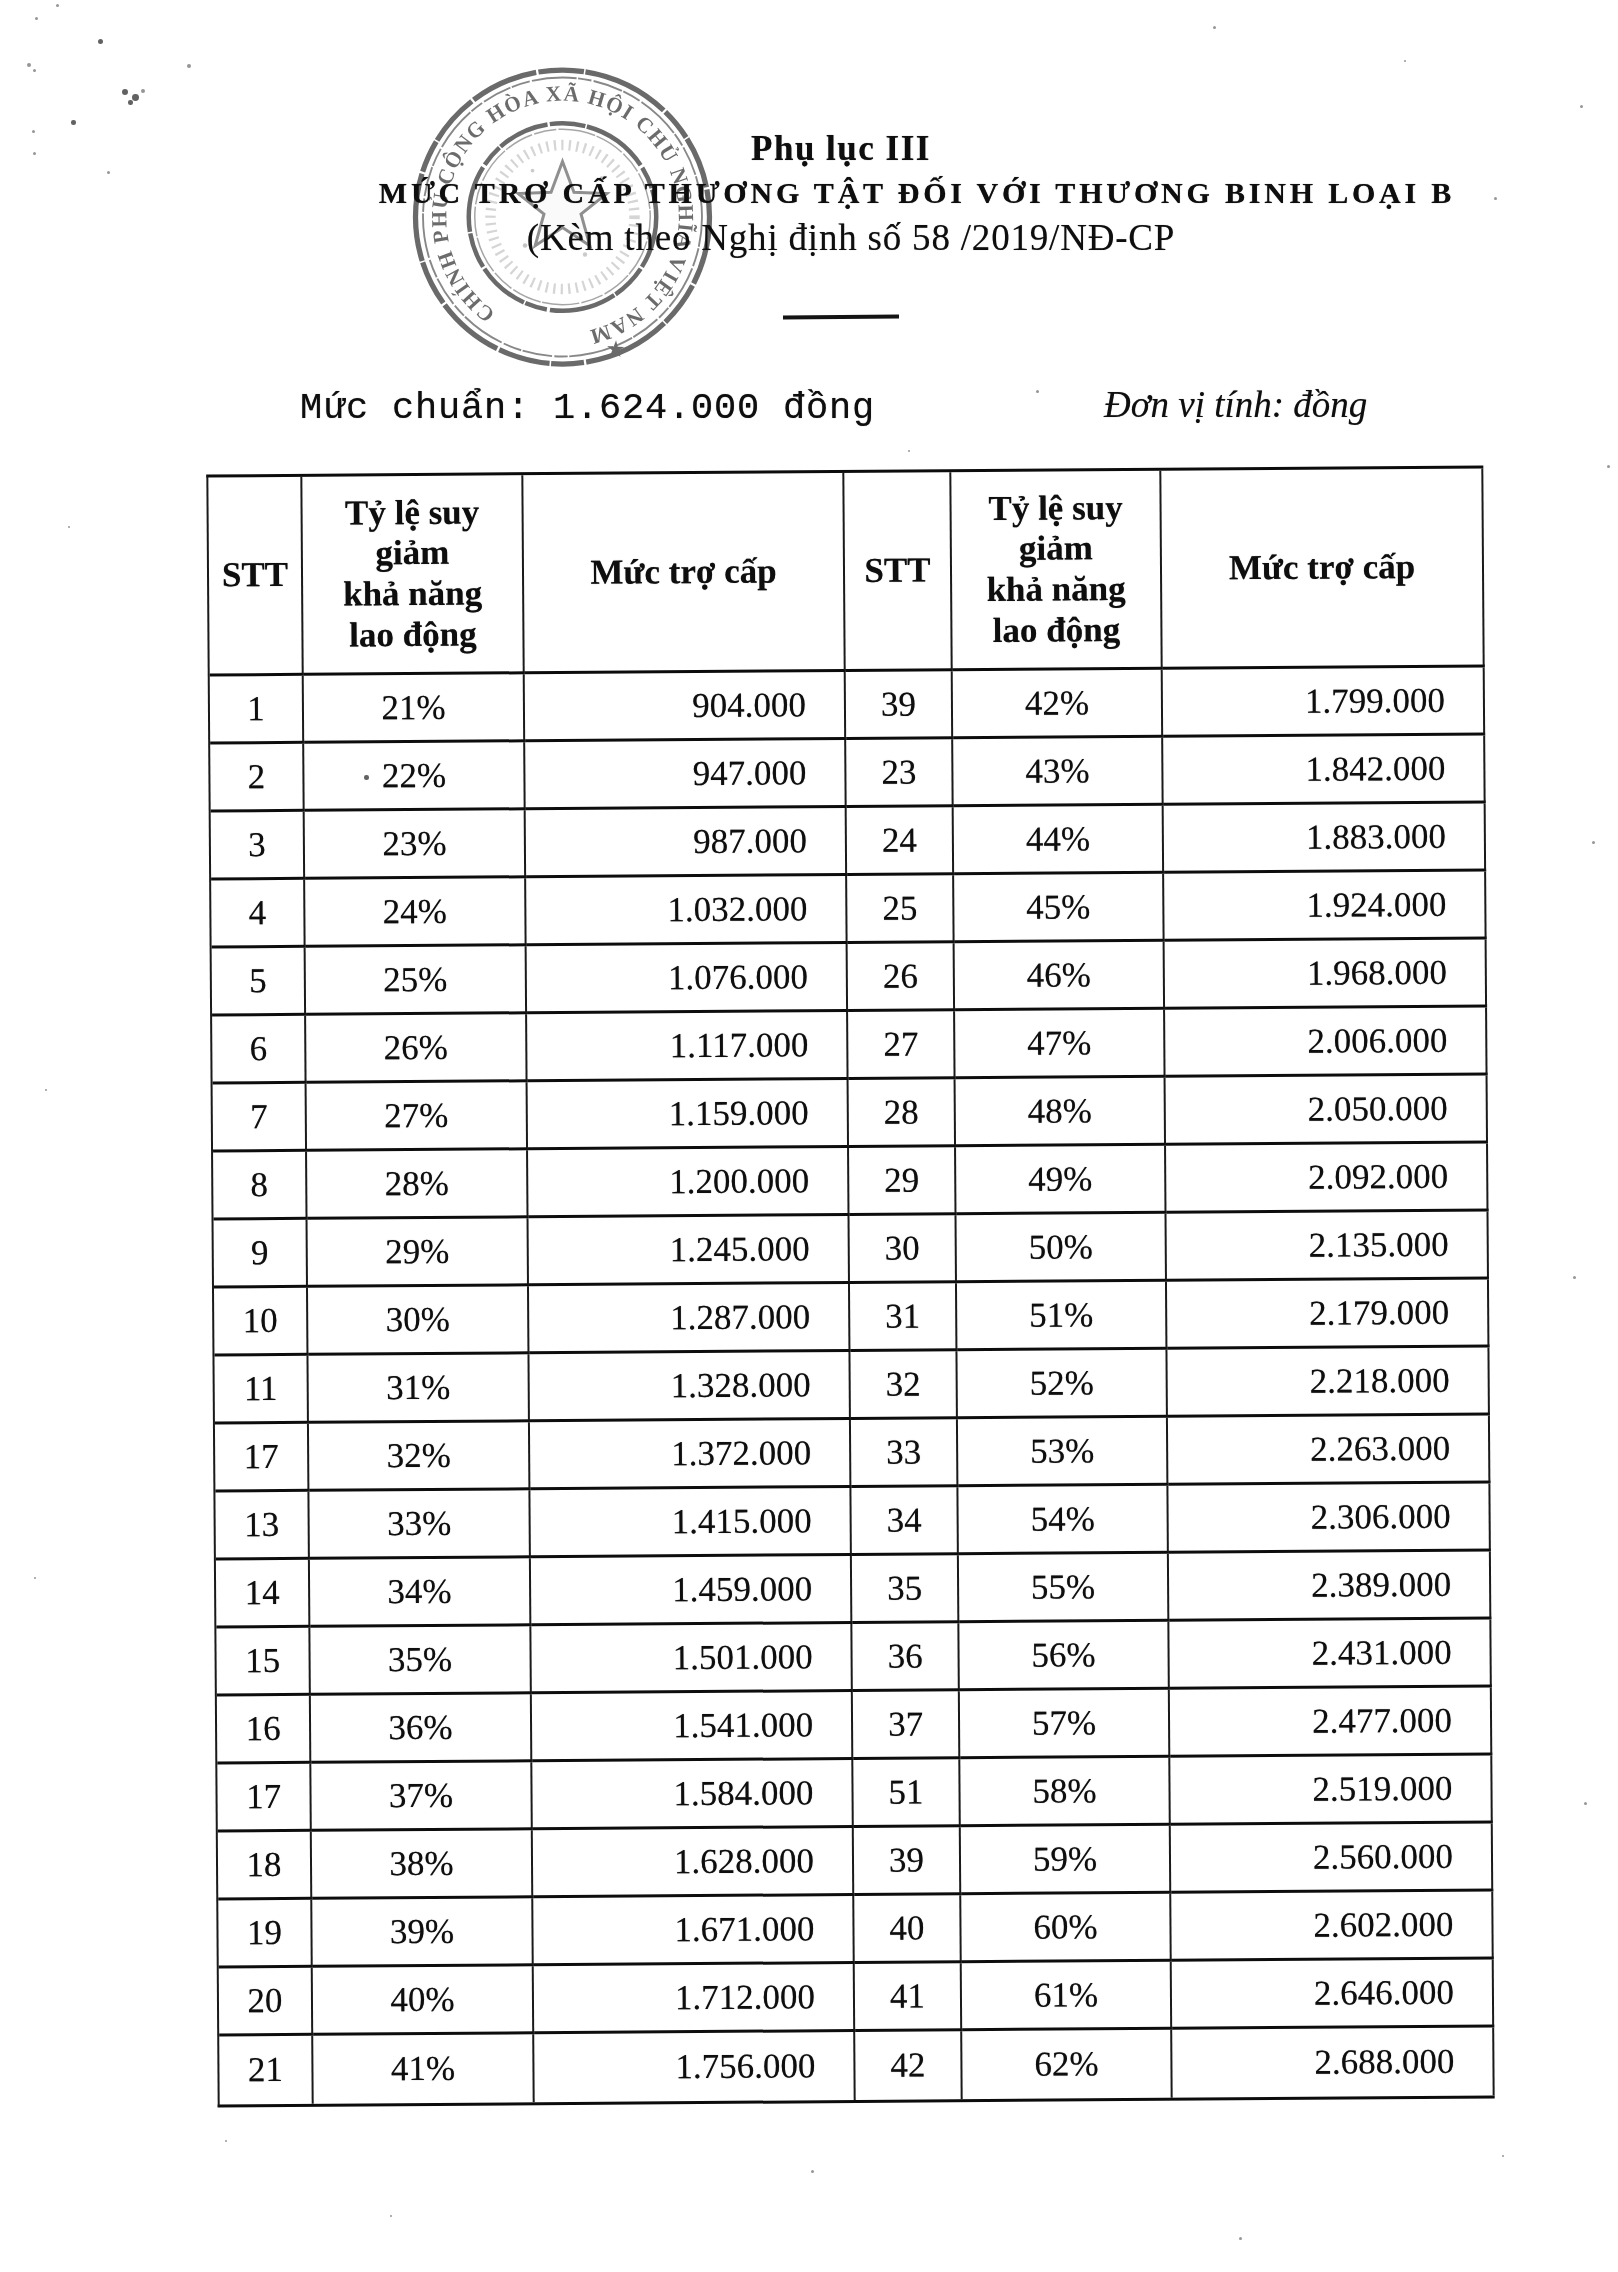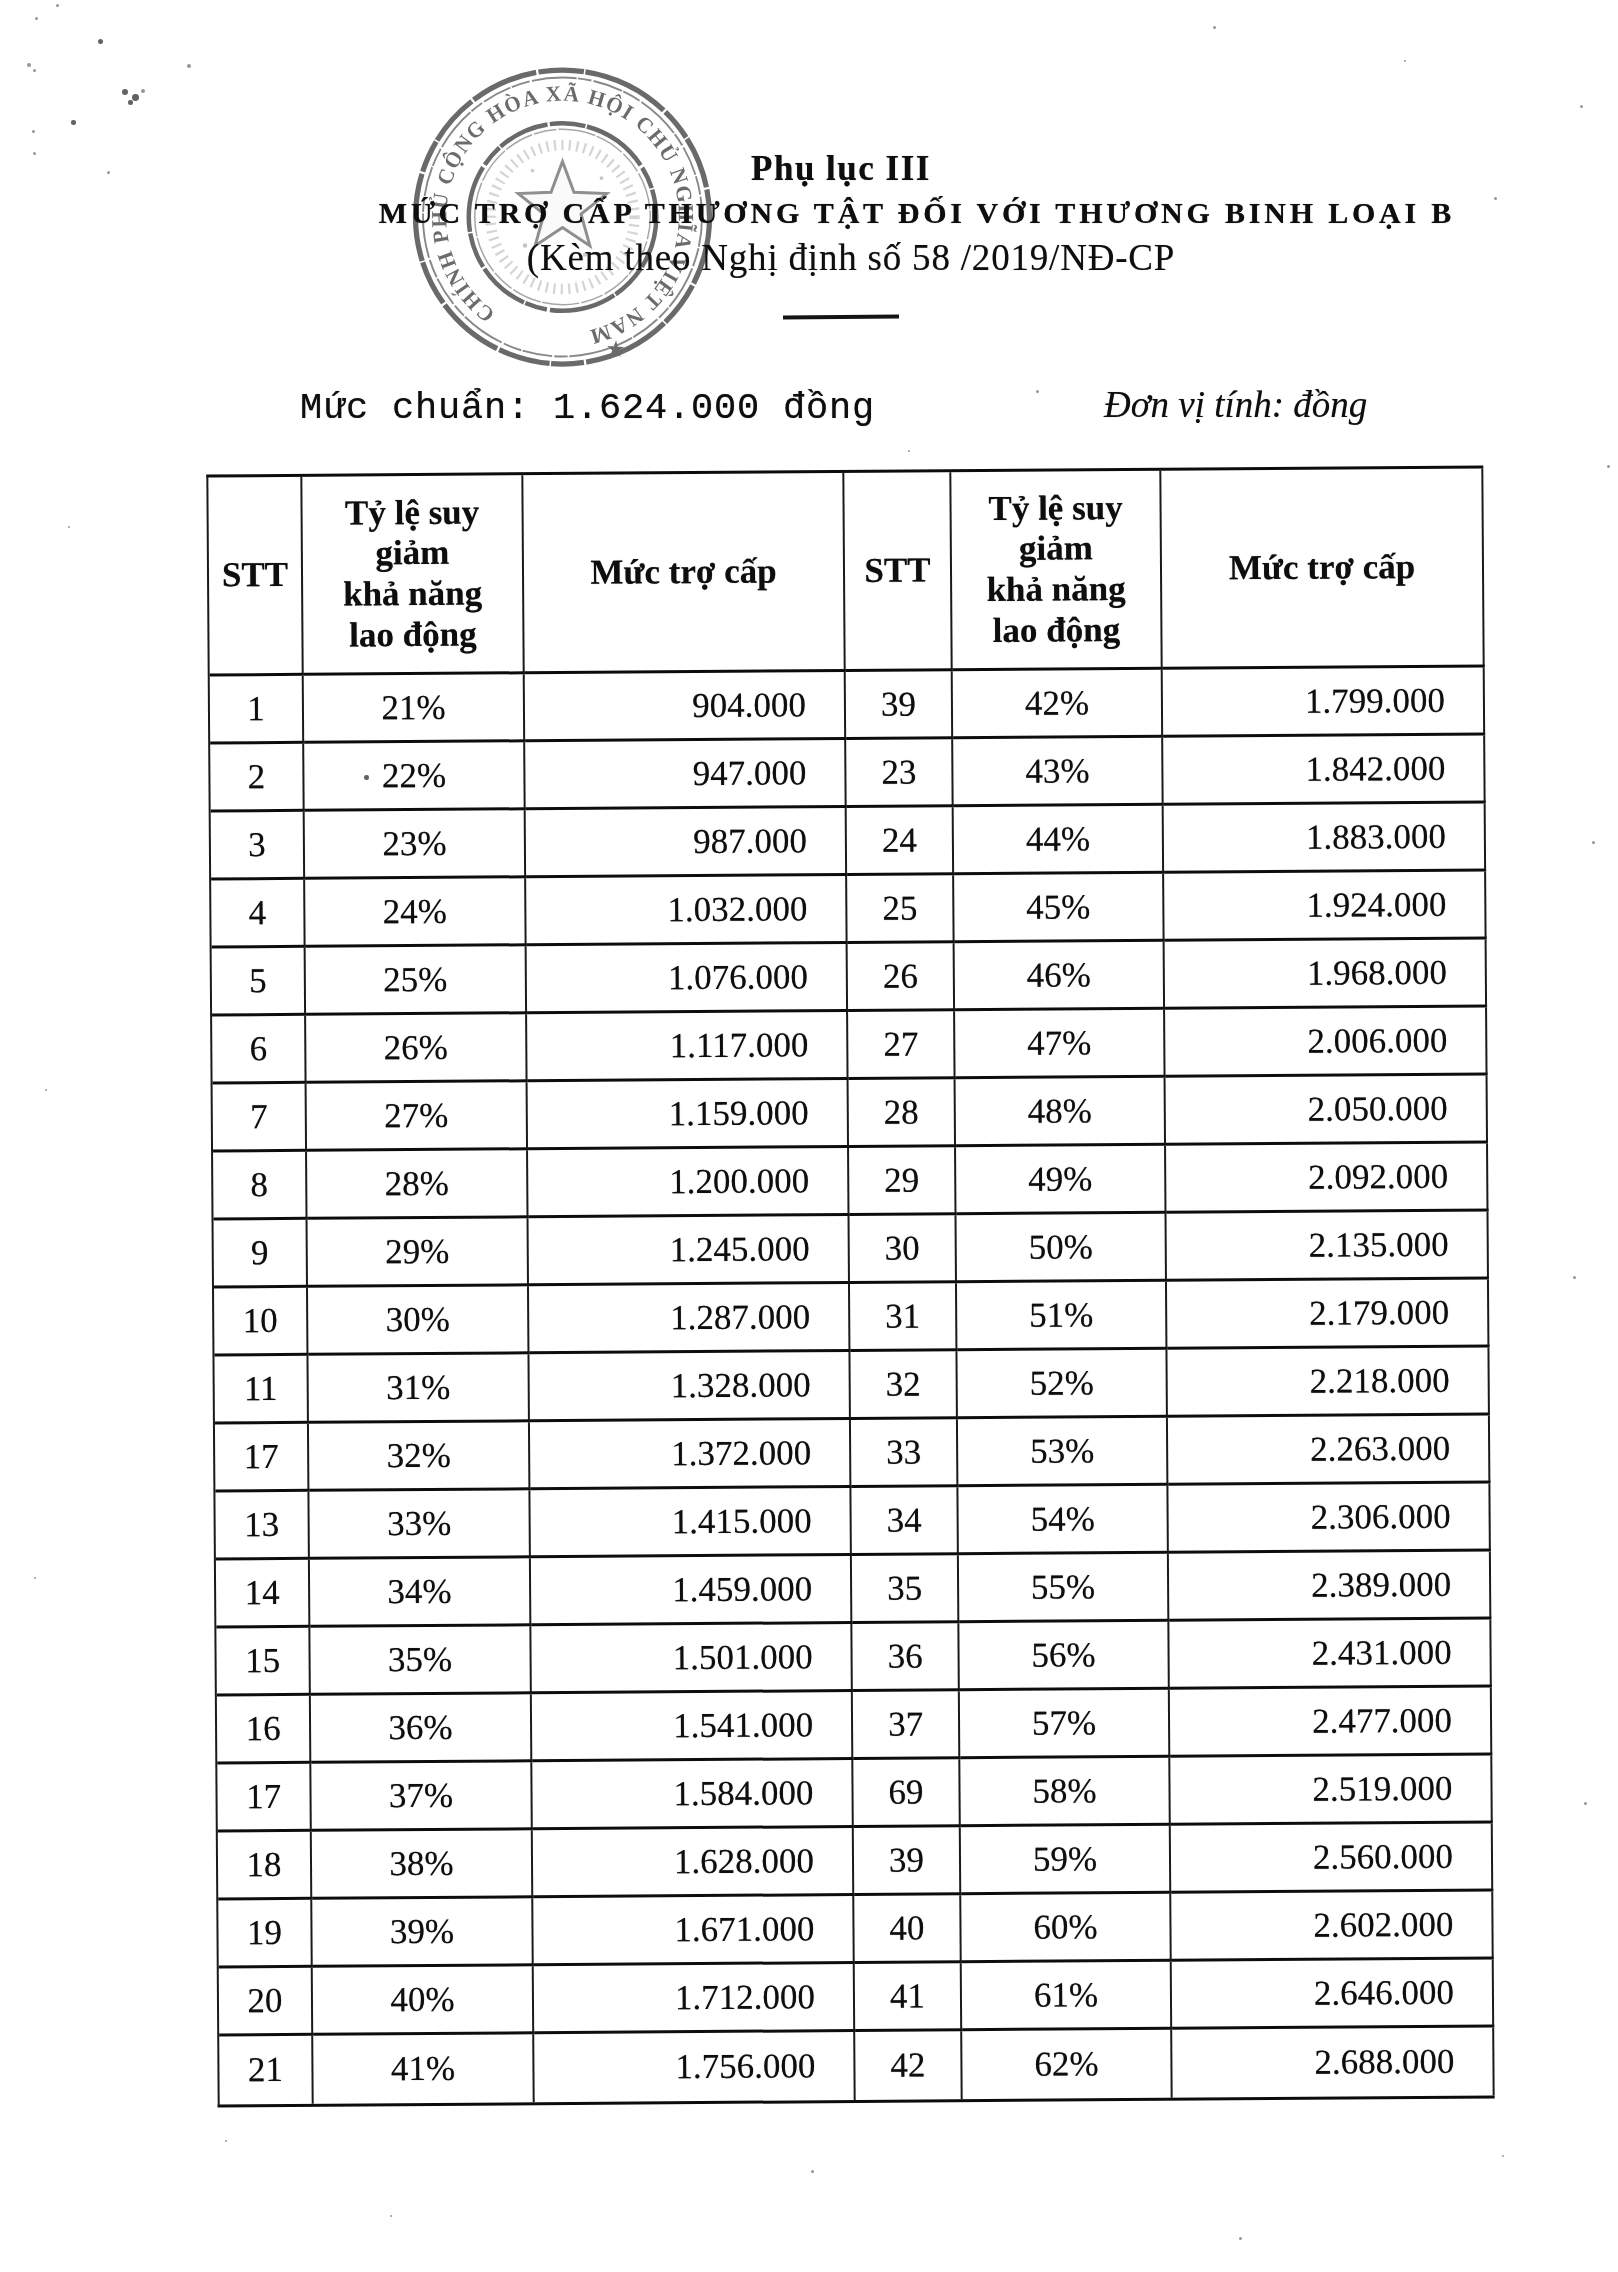--- a/index.html
+++ b/index.html
@@ -5,21 +5,21 @@
   html,body{margin:0;padding:0;background:#e8e8e8;}
   #page{
     position:relative;
     width:1619px;height:2273px;
     background:#ffffff;
     overflow:hidden;
     font-family:"Liberation Serif","DejaVu Serif",serif;
     color:#0e0e0e;
   }
   
-  .cline{position:absolute;transform:translateX(-50%);white-space:nowrap;margin-top:20px;}
+  .cline{position:absolute;transform:translateX(-50%);white-space:nowrap;}
   .appendix{top:129px;left:841px;font-size:35px;font-weight:bold;letter-spacing:1.5px;
             text-shadow:0 0 0.8px rgba(0,0,0,.65);}
   .maintitle{top:176px;left:917px;font-size:30px;font-weight:bold;letter-spacing:3.8px;
              text-shadow:0 0 0.8px rgba(0,0,0,.7);}
   .subtitle1{top:216px;left:851px;font-size:37px;letter-spacing:0.8px;
              text-shadow:0 0 0.8px rgba(0,0,0,.45);}
   .subtitle2{top:264px;left:851px;font-size:37px;font-style:italic;letter-spacing:0.8px;
              text-shadow:0 0 0.8px rgba(0,0,0,.45);}
   .rule{position:absolute;top:315px;left:783px;width:116px;height:3.8px;background:#141414;
         transform:rotate(-.6deg);}
@@ -232,21 +232,21 @@
           <div class="cell c-rate">36%</div>
           <div class="cell c-amount">1.541.000</div>
           <div class="cell c-stt">37</div>
           <div class="cell c-rate">57%</div>
           <div class="cell c-amount">2.477.000</div>
         </div>
         <div class="trow">
           <div class="cell c-stt">17</div>
           <div class="cell c-rate">37%</div>
           <div class="cell c-amount">1.584.000</div>
-          <div class="cell c-stt">69</div>
+          <div class="cell c-stt">51</div>
           <div class="cell c-rate">58%</div>
           <div class="cell c-amount">2.519.000</div>
         </div>
         <div class="trow">
           <div class="cell c-stt">18</div>
           <div class="cell c-rate">38%</div>
           <div class="cell c-amount">1.628.000</div>
           <div class="cell c-stt">39</div>
           <div class="cell c-rate">59%</div>
           <div class="cell c-amount">2.560.000</div>

